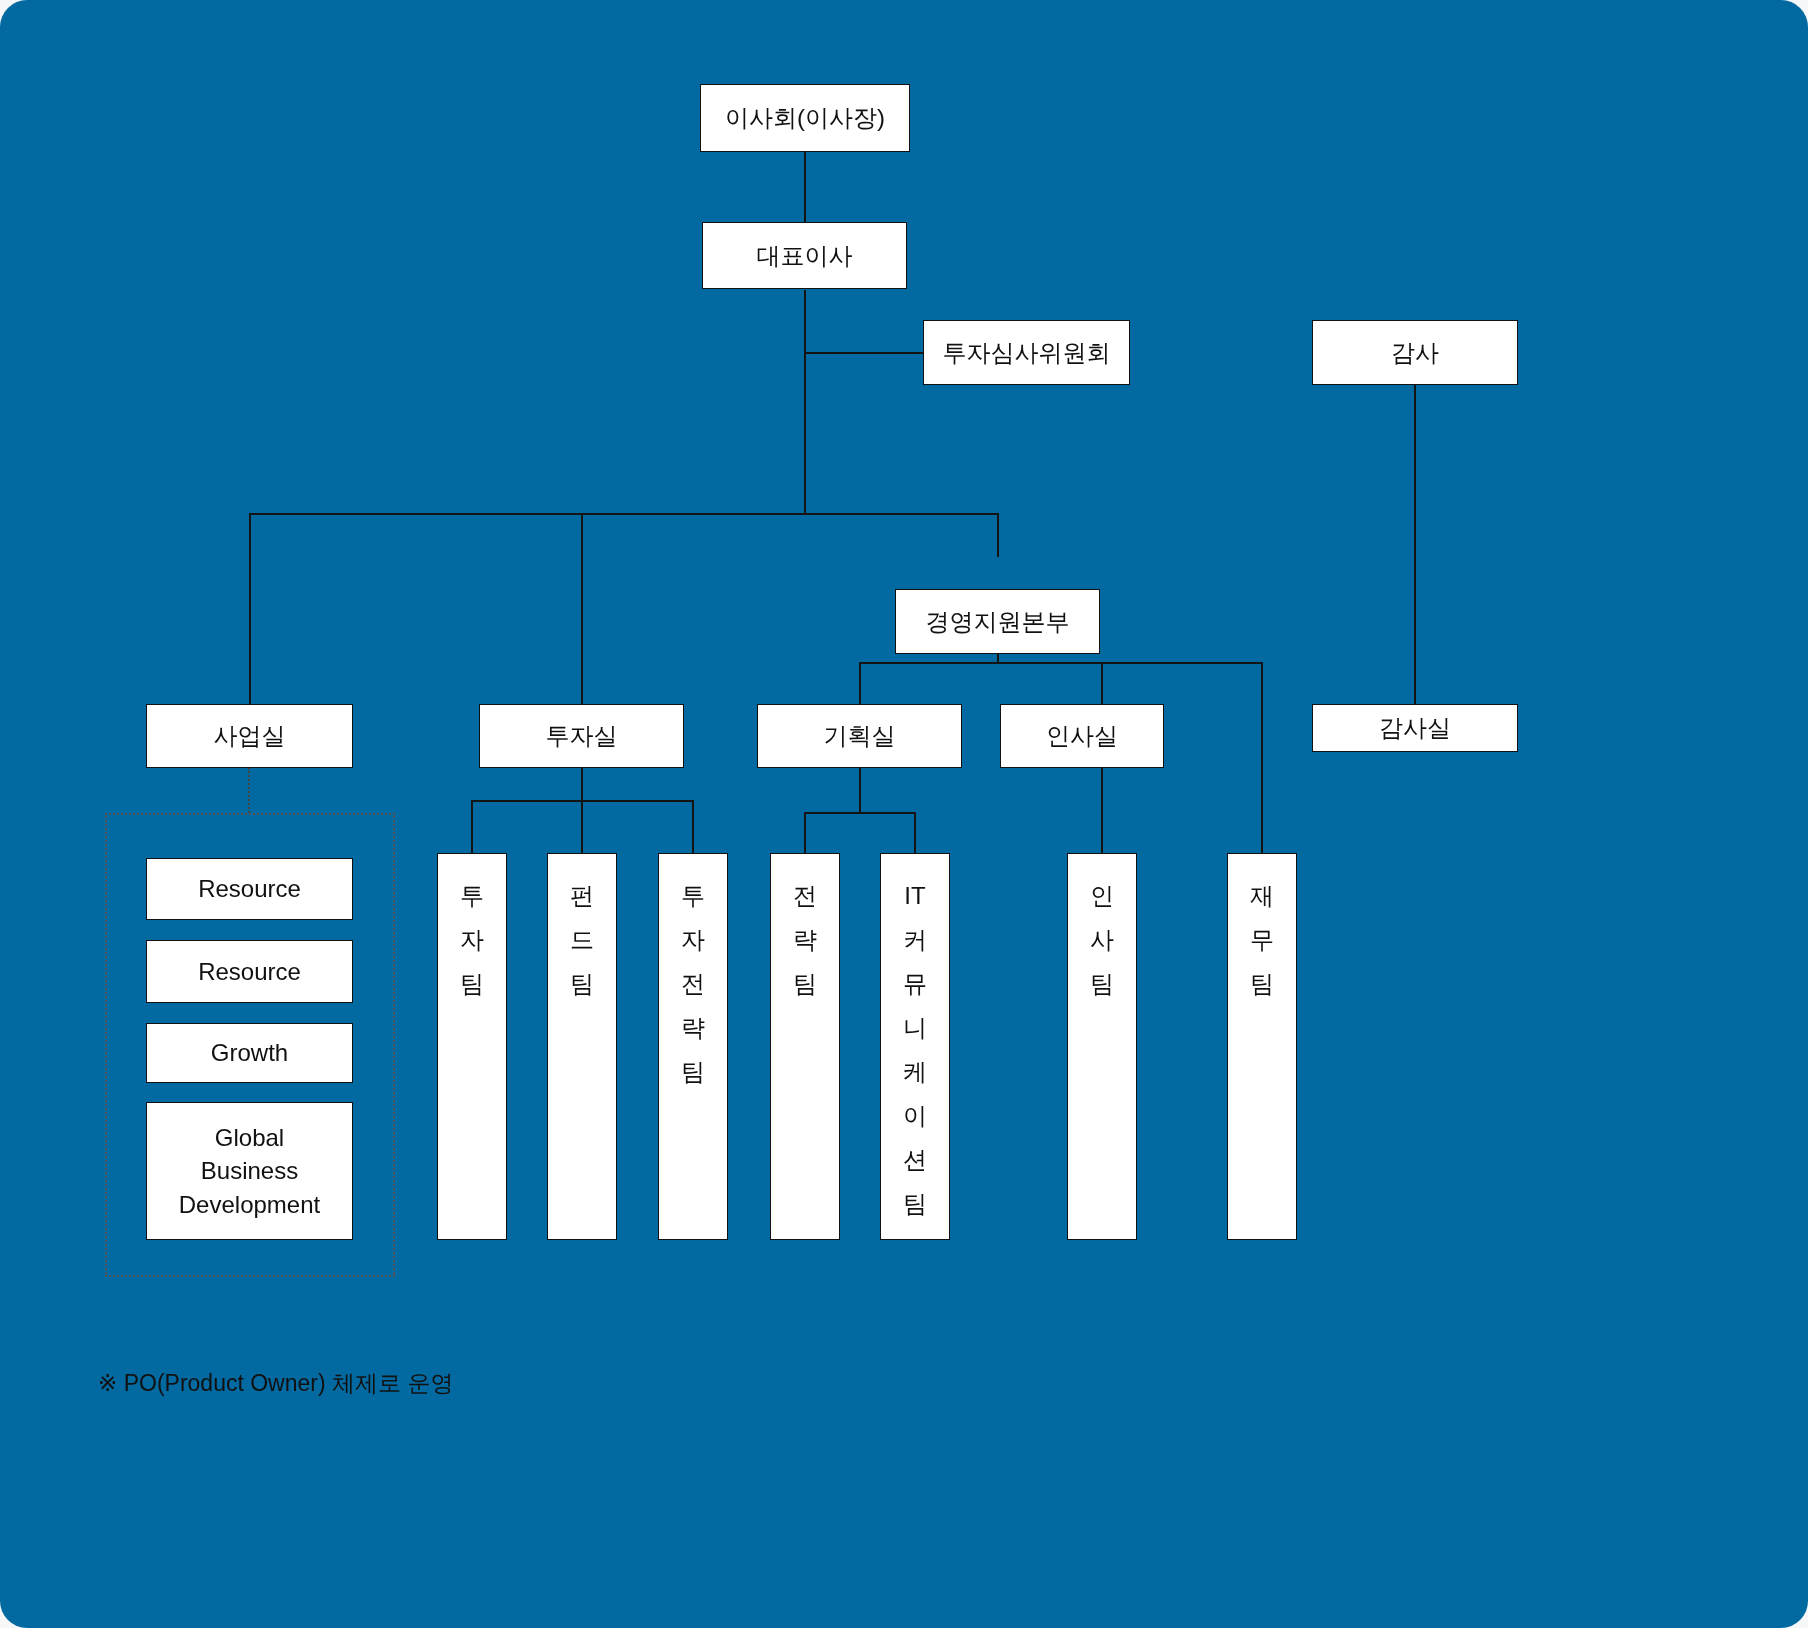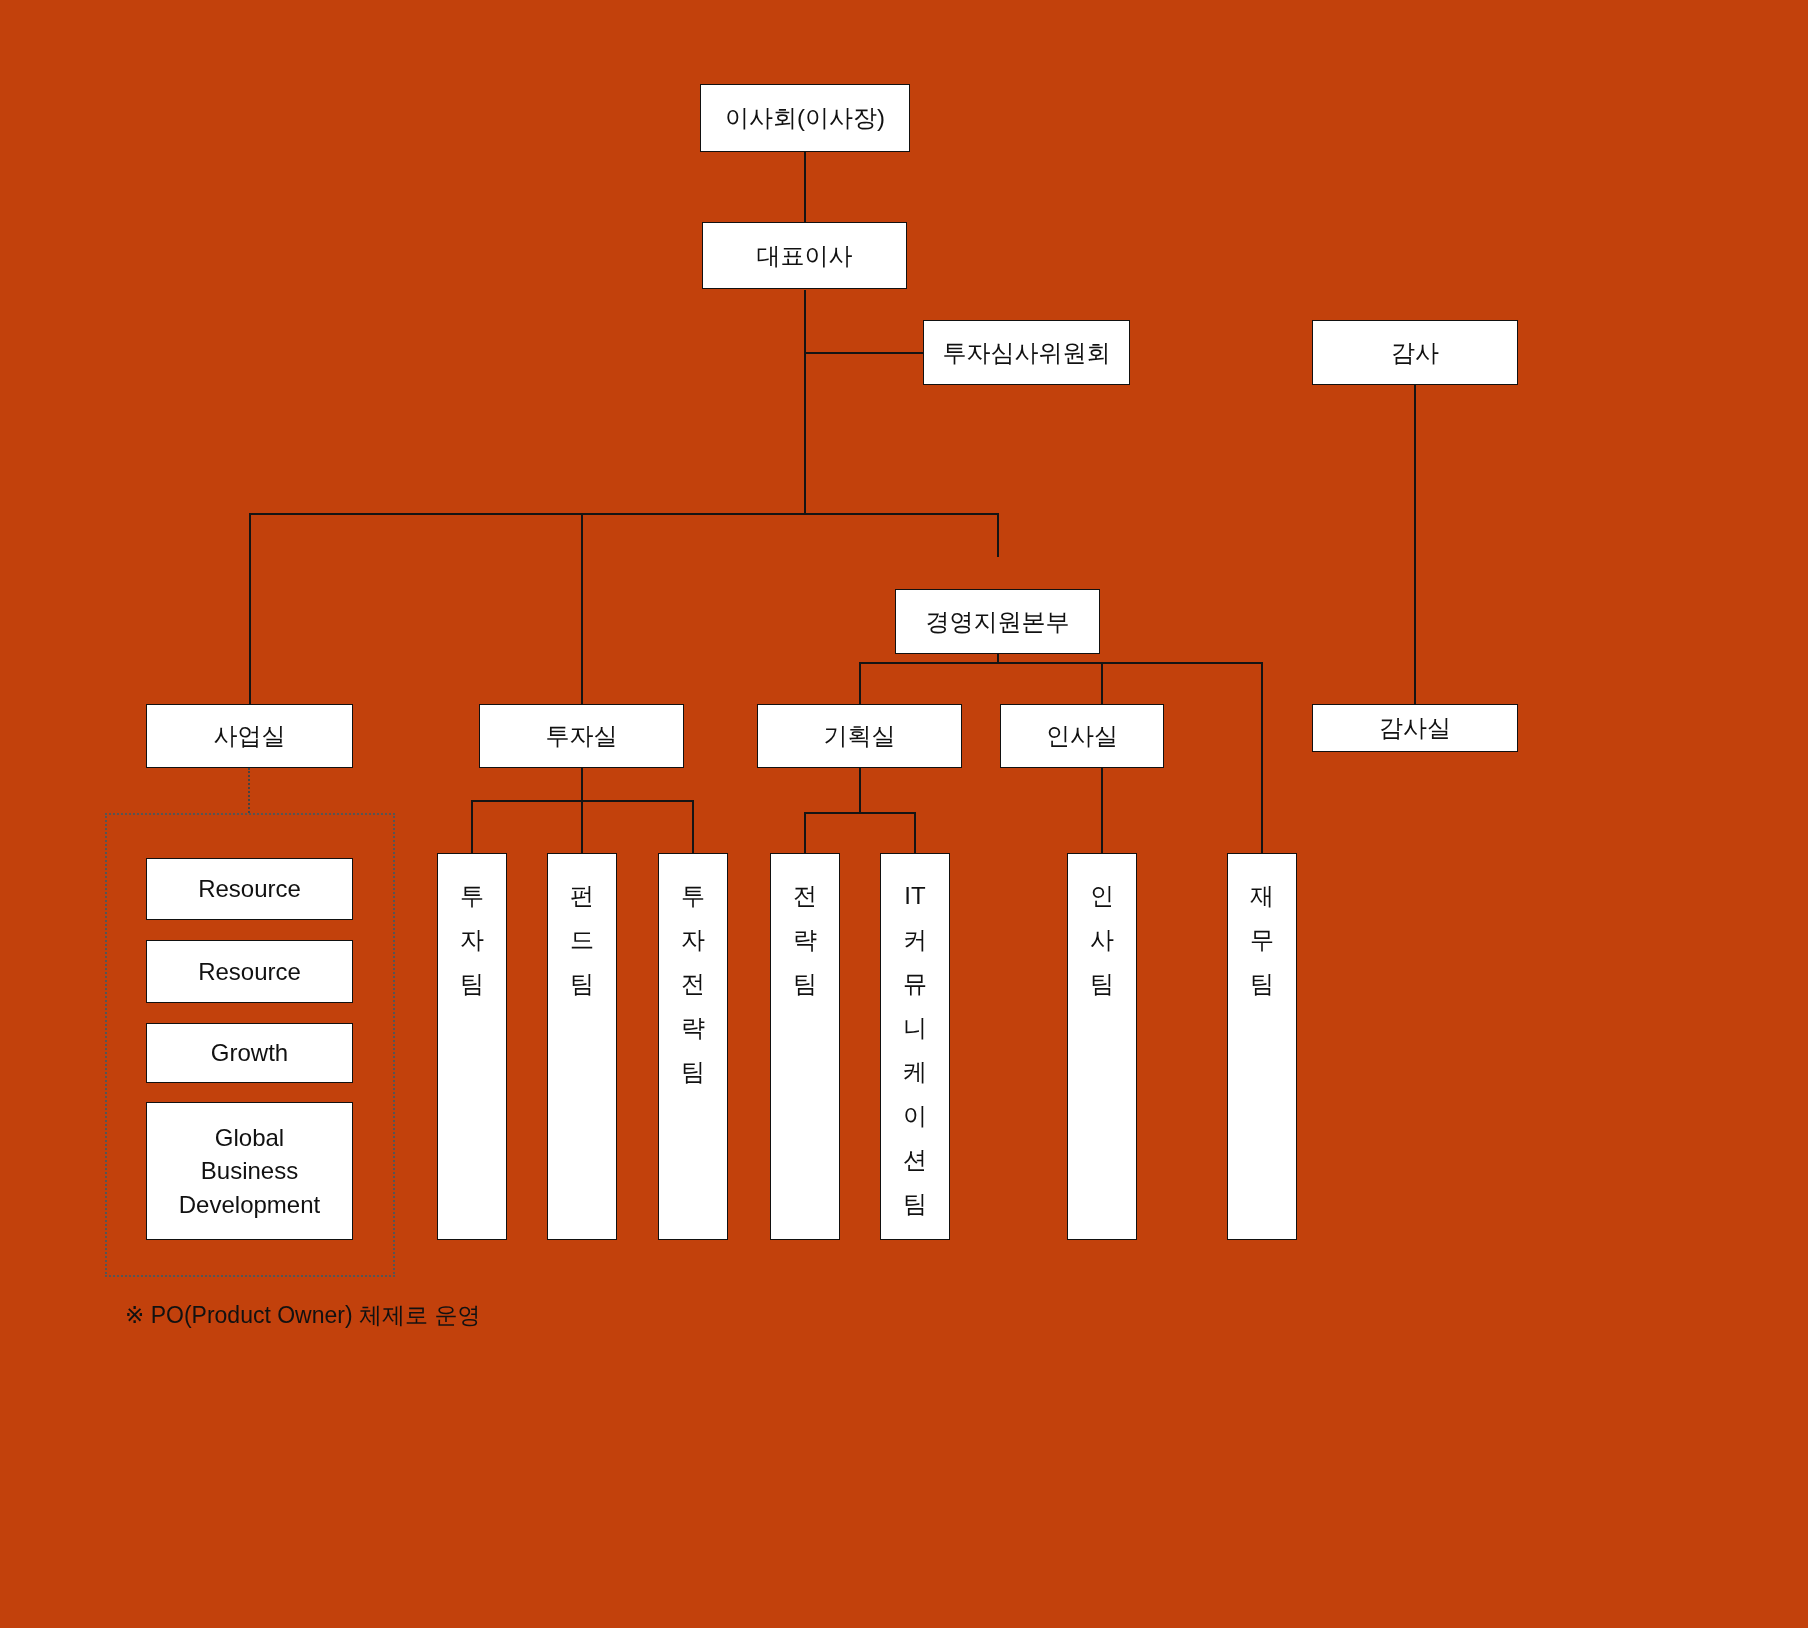--- a/index.html
+++ b/index.html
@@ -2,22 +2,23 @@
 <html><head>
 <meta charset="utf-8">
 <style>
   * { margin: 0; padding: 0; box-sizing: border-box; }
   html, body { background: #f6f7f9; }
   body { font-family: "Liberation Sans", "DejaVu Sans", sans-serif; color: #111; }
   .canvas {
     position: relative;
     width: 1808px;
     height: 1628px;
-    background: #c2410c;
+    background: #0369a1;
     overflow: hidden;
+    border-radius: 27px;
   }
   .node {
     position: absolute;
     background: #ffffff;
     border: 1.5px solid #111;
     display: flex;
     align-items: center;
     justify-content: center;
     font-size: 24px;
     line-height: 1.4;
@@ -130,15 +131,15 @@
 팀</div>
 
   <div class="dotted-group" style="left:105px; top:813px; width:290px; height:464px;"></div>
   <div class="node" style="left:146px; top:858px; width:207px; height:62px;">Resource</div>
   <div class="node" style="left:146px; top:940px; width:207px; height:63px;">Resource</div>
   <div class="node" style="left:146px; top:1023px; width:207px; height:60px;">Growth</div>
   <div class="node" style="left:146px; top:1102px; width:207px; height:138px;">Global
 Business
 Development</div>
 
-  <div class="footnote" style="left:98px; top:1300px;margin-left:27px;">※ PO(Product Owner) 체제로 운영</div>
+  <div class="footnote" style="left:98px; top:1368px;">※ PO(Product Owner) 체제로 운영</div>
 
 </div>
 
 </body></html>

